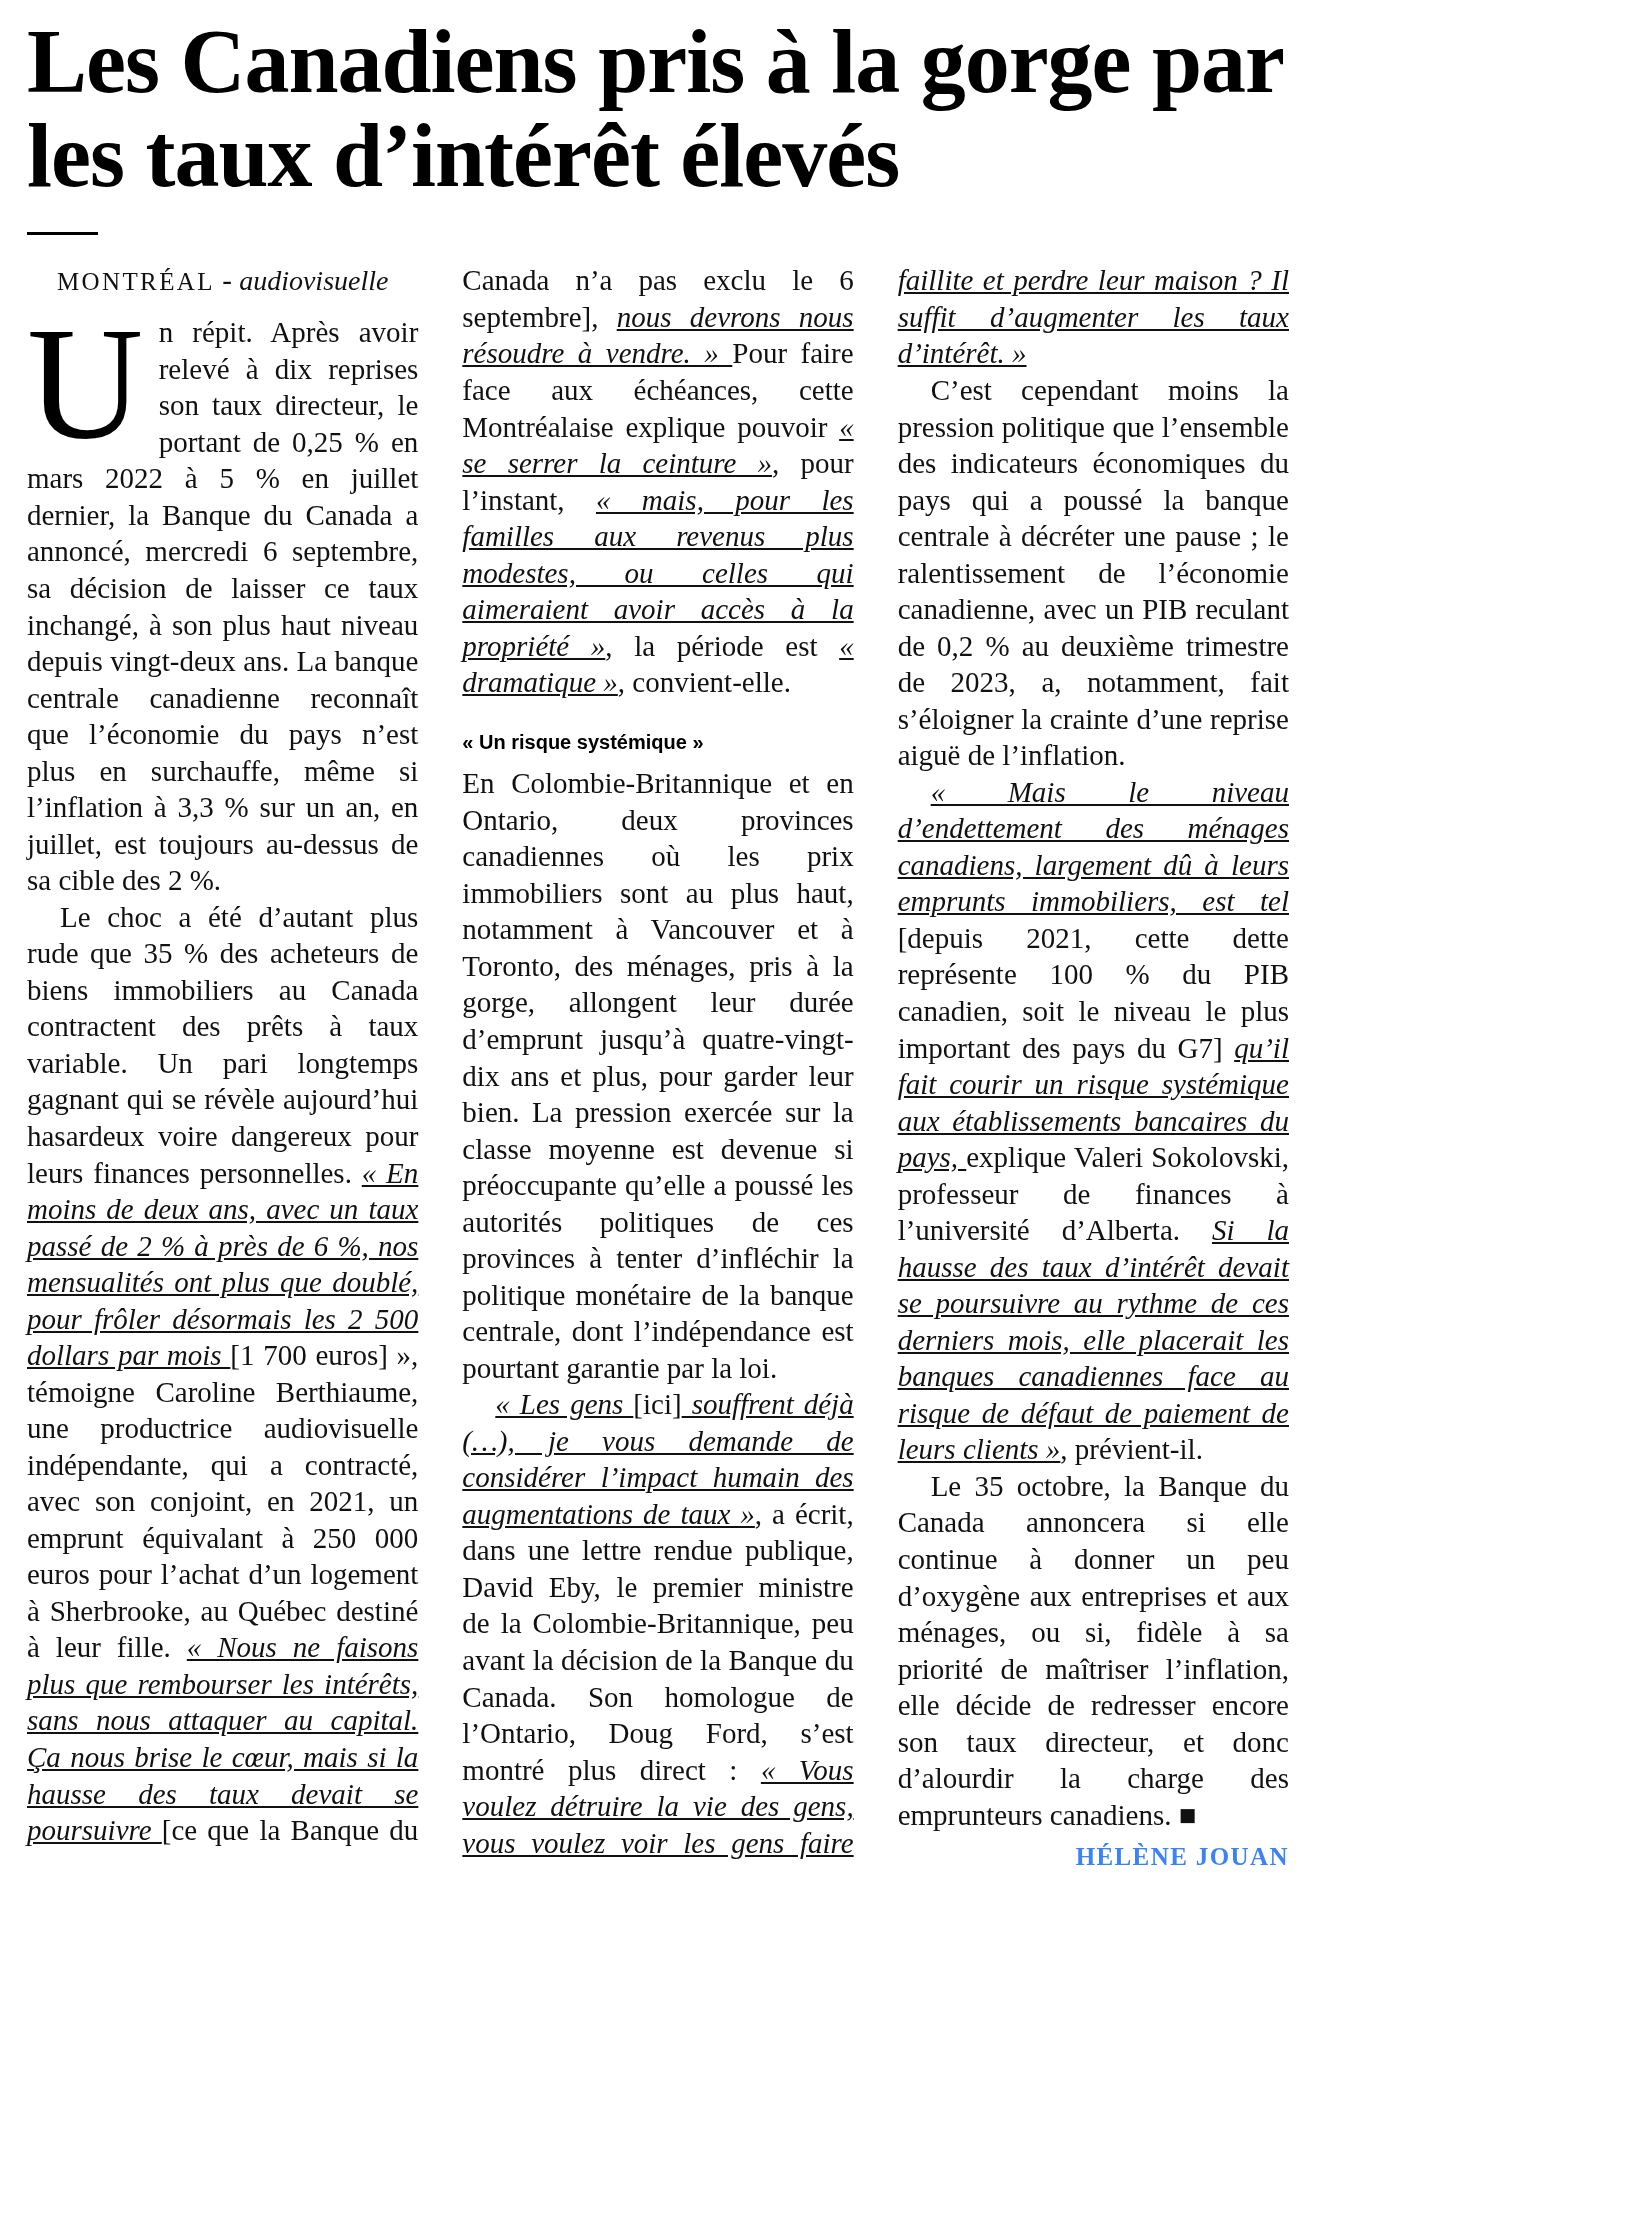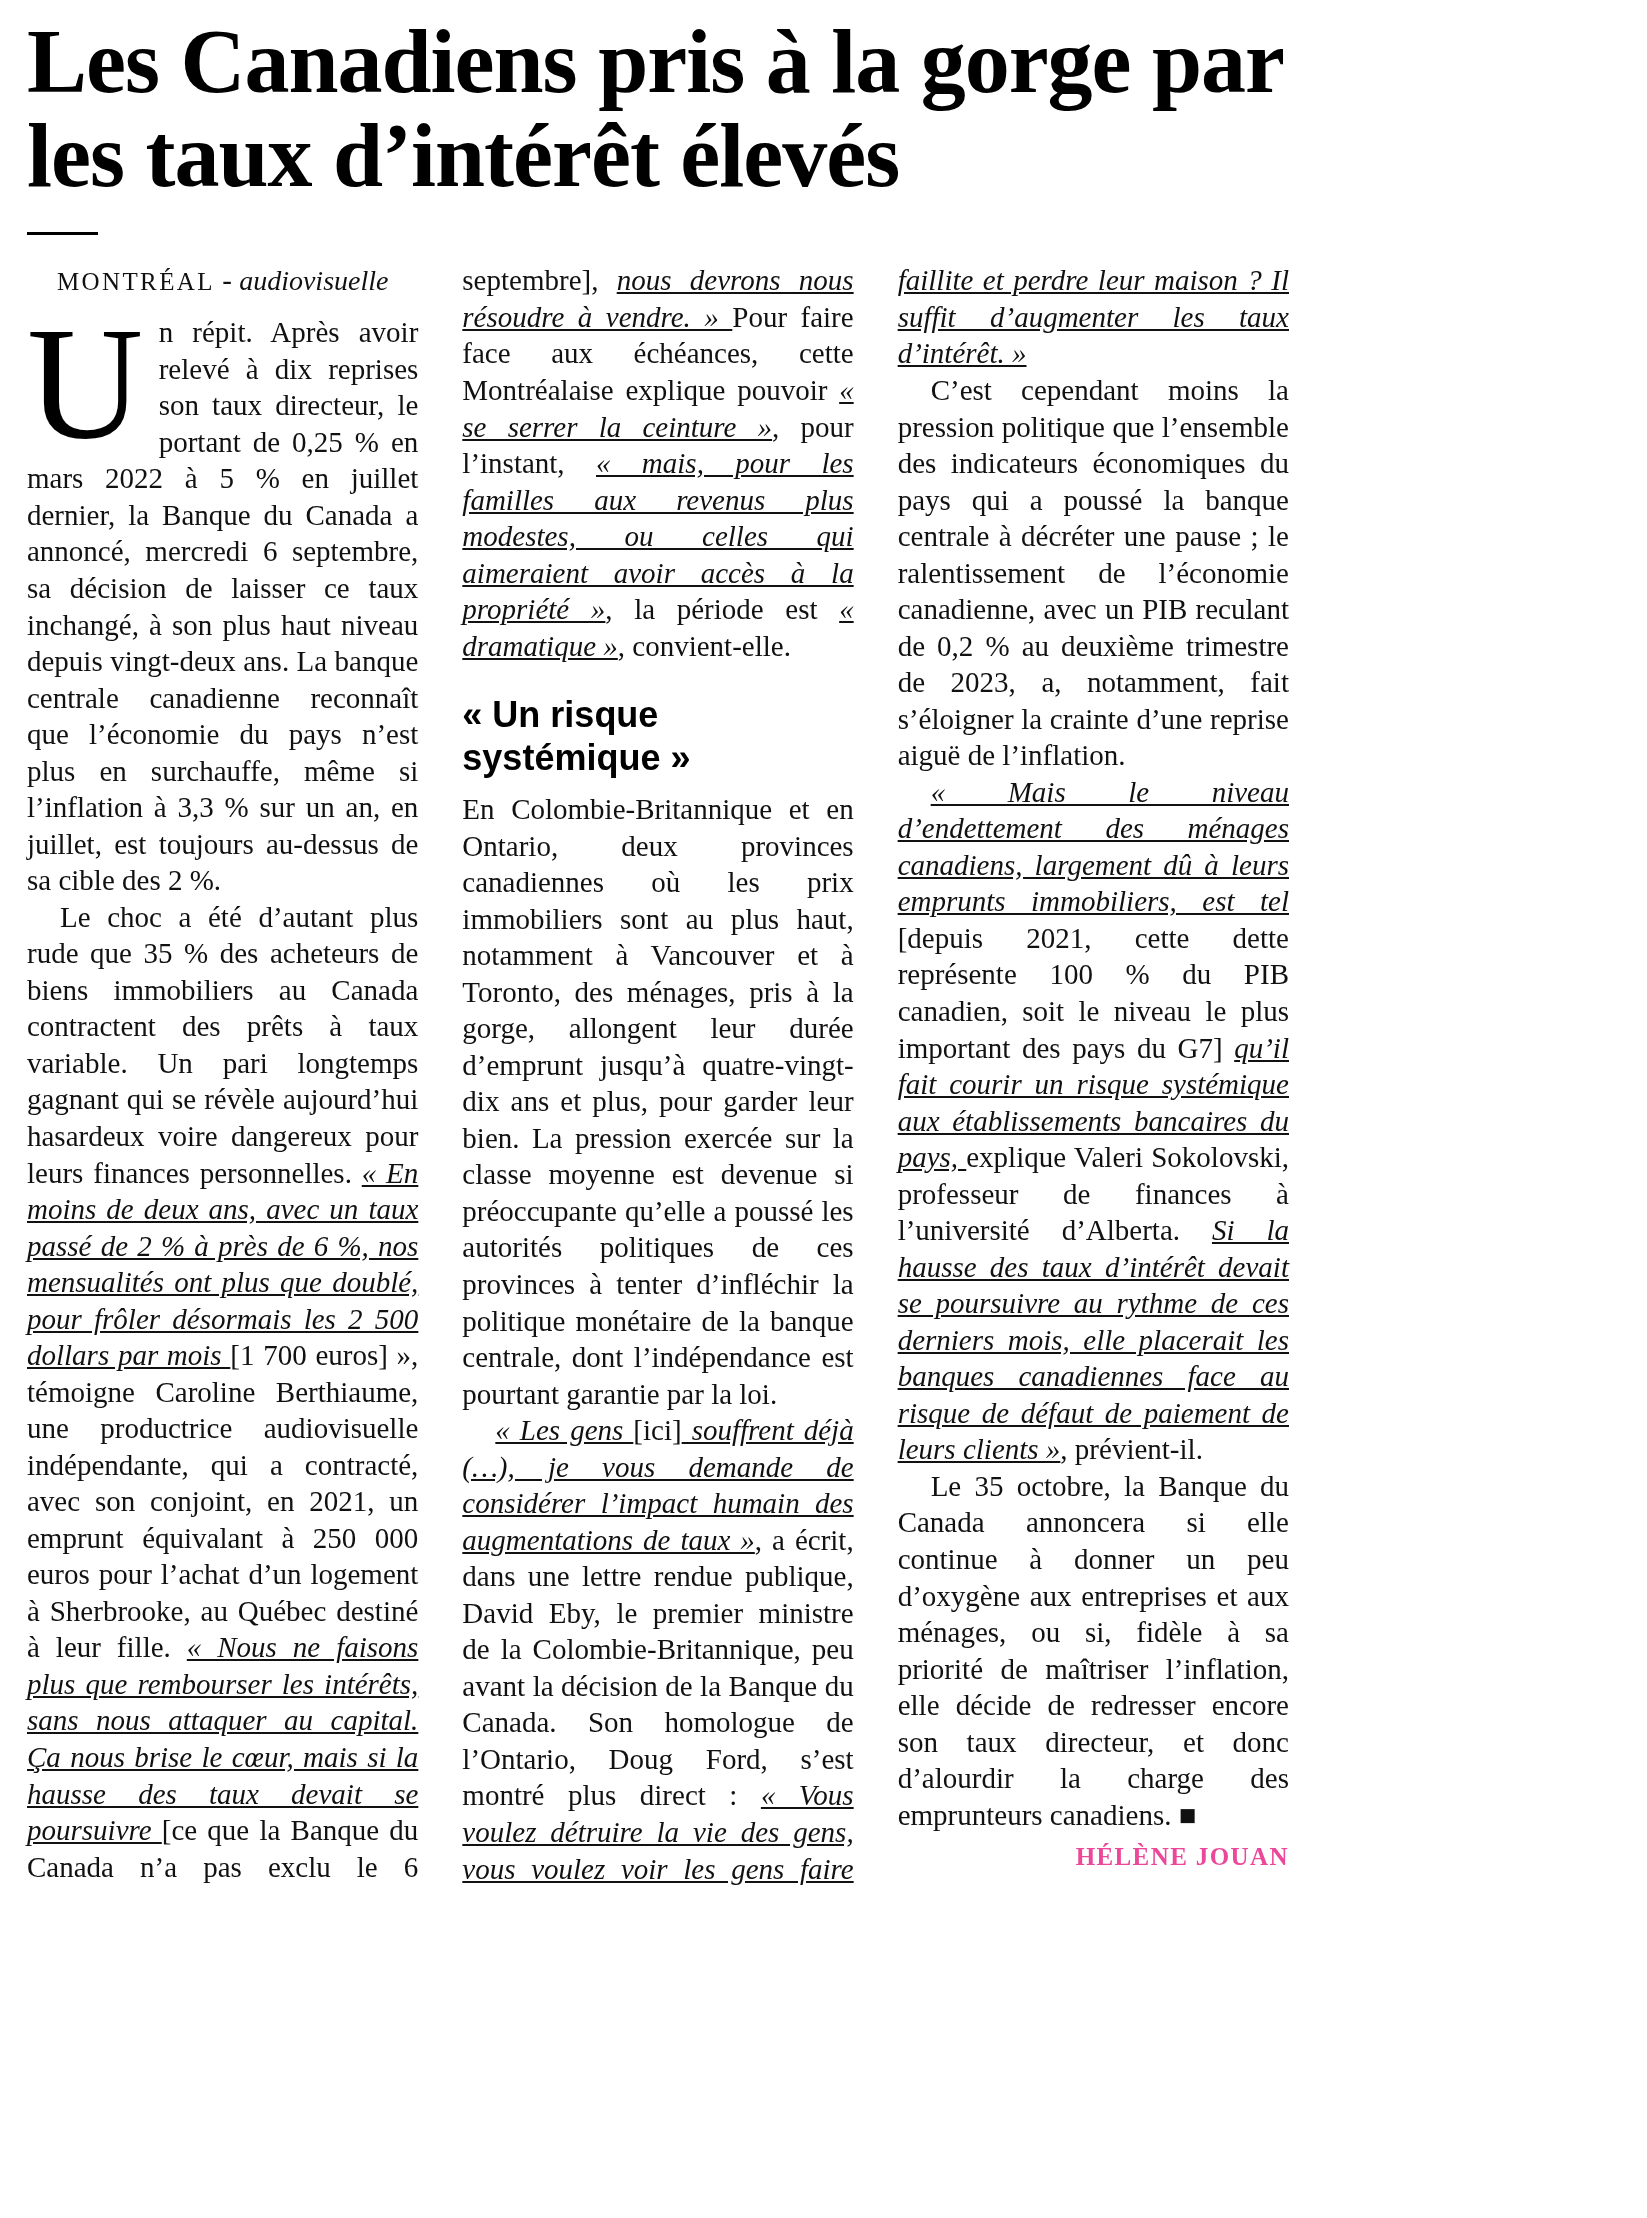--- a/index.html
+++ b/index.html
@@ -58,34 +58,34 @@
     text-align: center;
     margin: 0 0 15.4px 0;
     text-indent: 0;
     break-inside: avoid;
   }
   .dateline .place { letter-spacing: 2.4px; font-size: 25px; }
   .dateline .role { font-style: italic; font-size: 28px; }
   .subhead {
     font-family: "Liberation Sans", sans-serif;
     font-weight: 700;
-    font-size: 36px;
+    font-size: 20px;
     line-height: 1.2;
     text-align: left;
     margin: 29px 0 11.5px 0;
     color: #000;
     break-after: avoid;
   }
   .author {
     text-align: right;
     font-weight: 700;
     letter-spacing: 1.4px;
     font-size: 25px;
     margin-top: 7.7px;
-    color: #ec4899;
+    color: #3b82f6;
   }
 </style>
 </head>
 <body>
 
 <div class="page">
   <h1 class="title">Les Canadiens pris à la gorge par les taux d’intérêt élevés</h1>
   <div class="rule"></div>
   <div class="columns" id="article-body">
       <div class="dateline"><span class="place">MONTRÉAL</span><span> - </span><span class="role">audiovisuelle</span></div>

